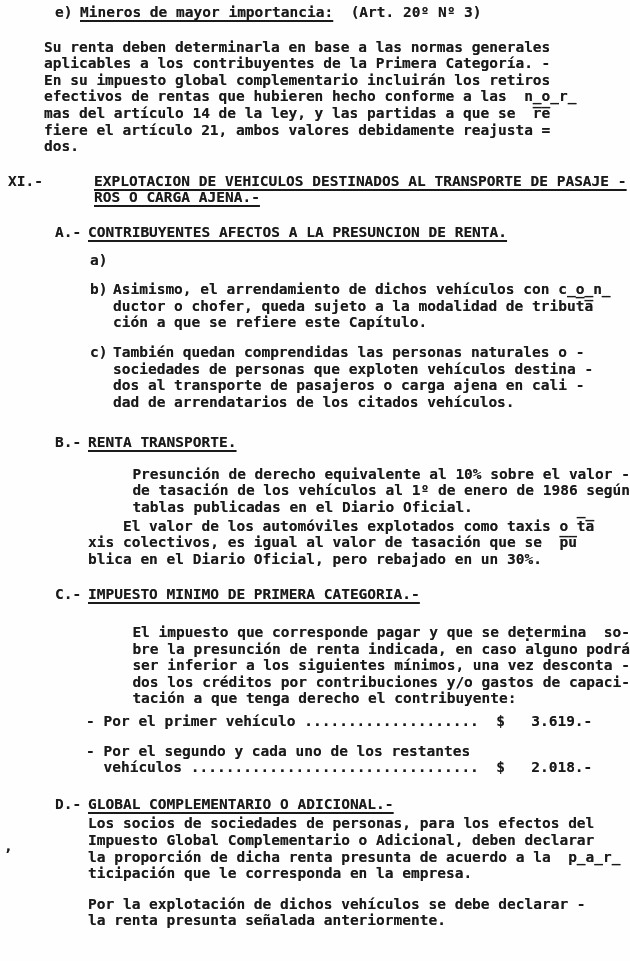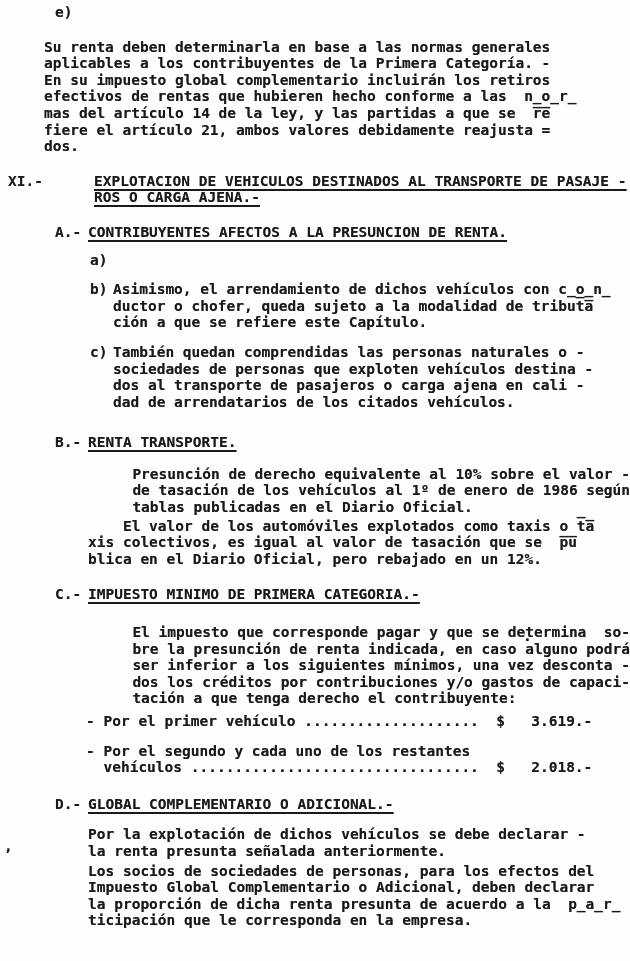--- a/index.html
+++ b/index.html
@@ -43,20 +43,21 @@
   .speck-dot{left:523px;top:628px;}
   .speck-comma{left:4px;top:838px;}
 </style>
 </head>
 <body>
 
 <div class="page">
 
   <div class="row b-intro">
     <span class="lbl">e)</span>
+    <span class="txt"><span class="u">Mineros de mayor importancia:</span><span>  (Art. 20º Nº 3)</span></span>
   </div>
 
   <div class="row b-introp">
     <span class="txt">Su renta deben determinarla en base a las normas generales
 aplicables a los contribuyentes de la Primera Categoría. -
 En su impuesto global complementario incluirán los retiros
 efectivos de rentas que hubieren hecho conforme a las  n̲o̲r̲
 mas del artículo 14 de la ley, y las partidas a que se  r̅e̅
 fiere el artículo 21, ambos valores debidamente reajusta =
 dos.</span>
@@ -99,21 +100,21 @@
 
   <div class="row b-bp1">
     <span class="txt">Presunción de derecho equivalente al 10% sobre el valor -
 de tasación de los vehículos al 1º de enero de 1986 según
 tablas publicadas en el Diario Oficial.</span>
   </div>
 
   <div class="row b-bp2">
     <span class="txt">    El valor de los automóviles explotados como taxis o t̅a̅
 xis colectivos, es igual al valor de tasación que se  p̅u̅
-blica en el Diario Oficial, pero rebajado en un 12%.</span>
+blica en el Diario Oficial, pero rebajado en un 30%.</span>
   </div>
 
   <div class="row b-sec b-sec-c">
     <span class="lbl">C.-</span>
     <span class="txt u">IMPUESTO MINIMO DE PRIMERA CATEGORIA.-</span>
   </div>
 
   <div class="row b-cp">
     <span class="txt">El impuesto que corresponde pagar y que se determina  so-
 bre la presunción de renta indicada, en caso alguno podrá
@@ -129,28 +130,28 @@
   <div class="row b-amt2">
     <span class="txt">- Por el segundo y cada uno de los restantes
   vehículos .................................  $   2.018.-</span>
   </div>
 
   <div class="row b-sec b-sec-d">
     <span class="lbl">D.-</span>
     <span class="txt u">GLOBAL COMPLEMENTARIO O ADICIONAL.-</span>
   </div>
 
-  <div class="row b-dp1">
-    <span class="txt">Por la explotación de dichos vehículos se debe declarar -
-la renta presunta señalada anteriormente.</span>
-  </div>
-
   <div class="row b-dp2">
     <span class="txt">Los socios de sociedades de personas, para los efectos del
 Impuesto Global Complementario o Adicional, deben declarar
 la proporción de dicha renta presunta de acuerdo a la  p̲a̲r̲
 ticipación que le corresponda en la empresa.</span>
+  </div>
+
+  <div class="row b-dp1">
+    <span class="txt">Por la explotación de dichos vehículos se debe declarar -
+la renta presunta señalada anteriormente.</span>
   </div>
 
   <span class="speck speck-dot">.</span>
   <span class="speck speck-comma">,</span>
 
 </div>
 
 </body></html>

